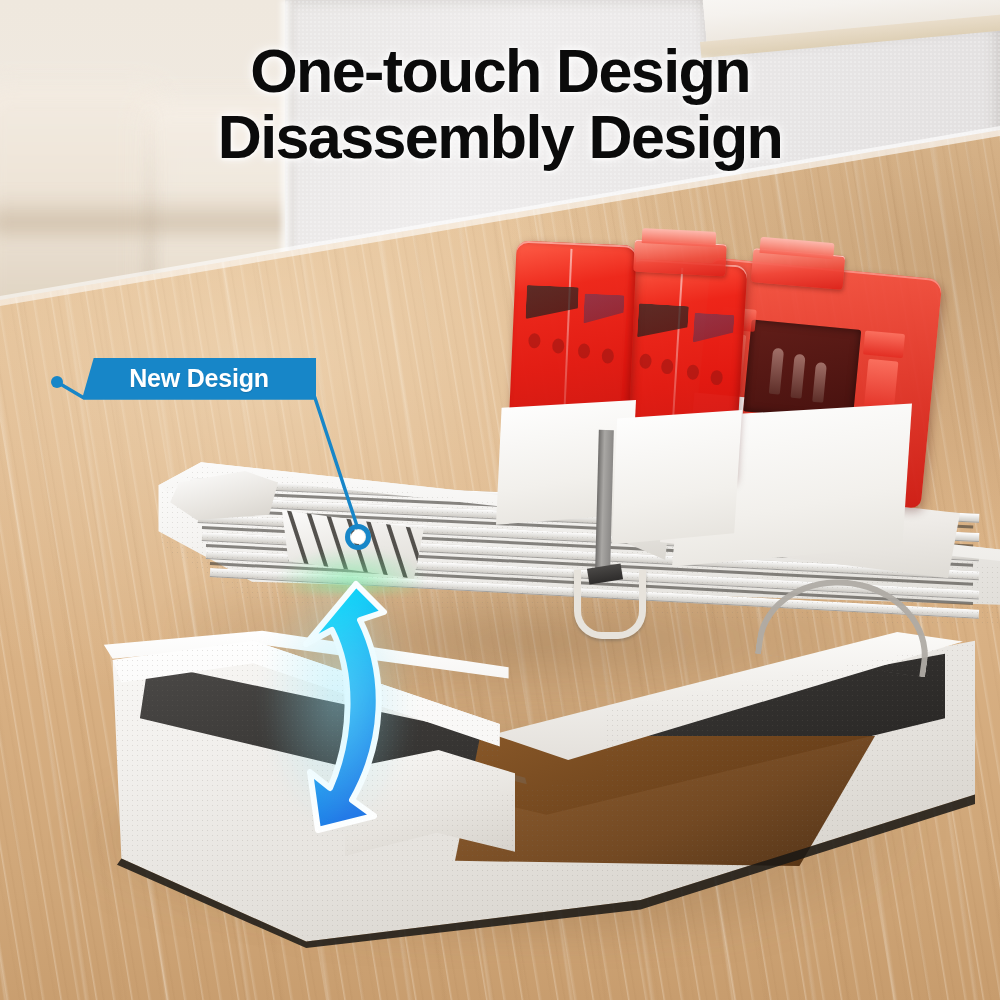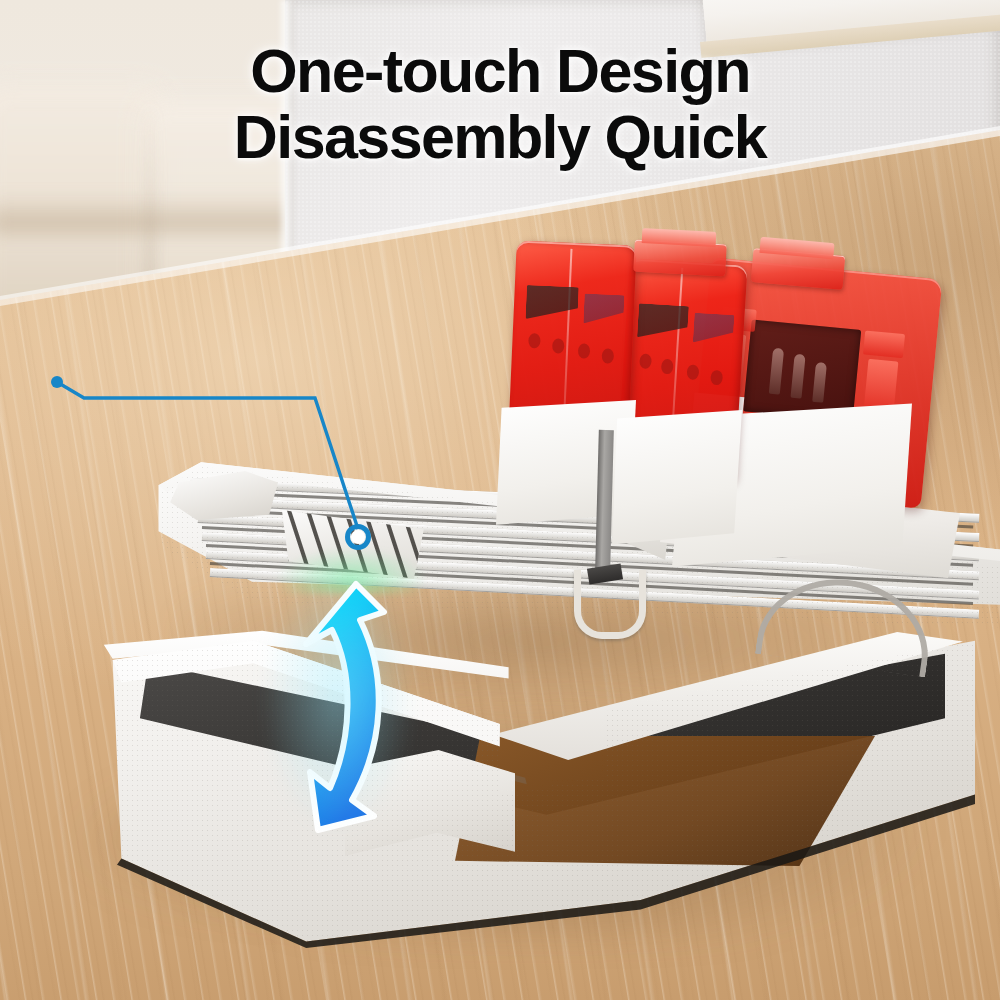--- a/index.html
+++ b/index.html
@@ -577,19 +577,22 @@
 
   <div class="callout">
     <svg width="1000" height="1000">
       <polyline points="57,382 84,398 315,398 358,529" fill="none" stroke="#1786c8" stroke-width="3.4"></polyline>
       <circle cx="57" cy="382" r="6" fill="#1786c8"></circle>
       <circle cx="358" cy="537" r="10.5" fill="none" stroke="#1786c8" stroke-width="5"></circle>
       <circle cx="358" cy="537" r="7" fill="#ffffff"></circle>
     </svg>
   </div>
 
+  <div class="badge">
+    <span>New Design</span>
+  </div>
 
   <div class="headline">
     <span>One-touch Design</span>
-    <span class="l2">Disassembly Quick</span>
+    <span class="l2">Disassembly Design</span>
   </div>
 
 </div>
 
 </body></html>

